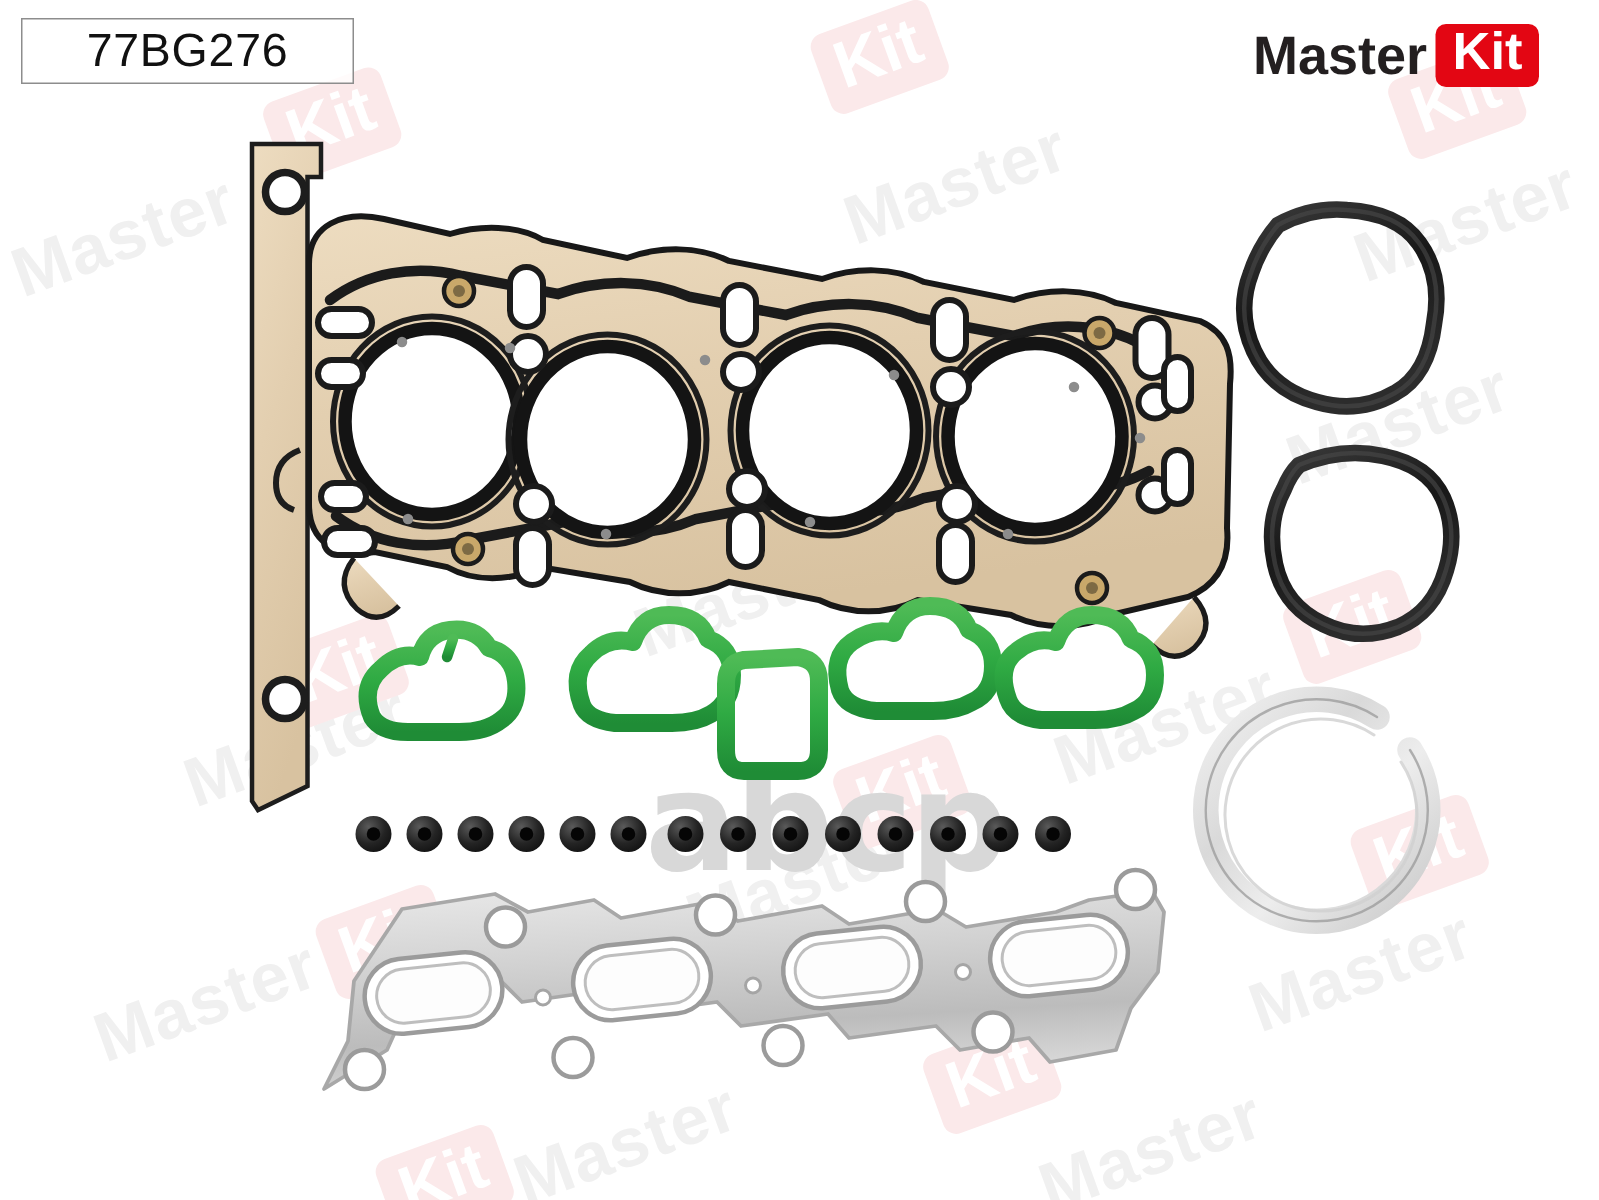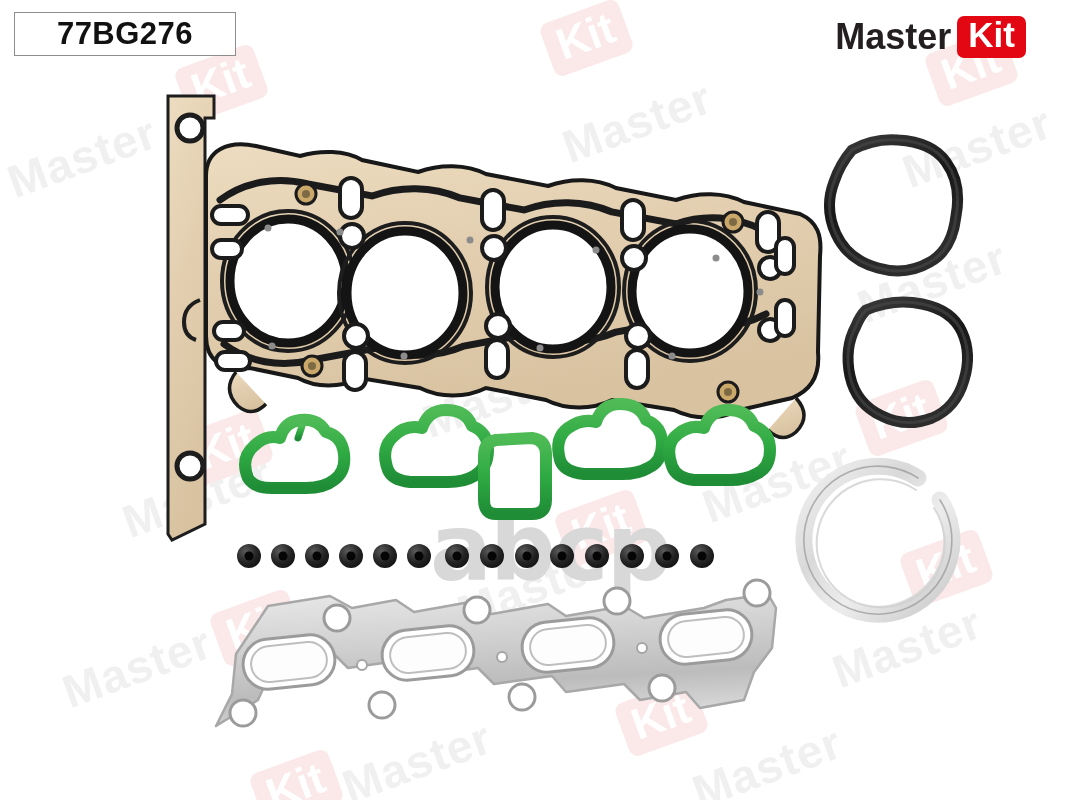--- a/index.html
+++ b/index.html
@@ -27,21 +27,21 @@
     font-family:"DejaVu Sans",sans-serif;
   }
 
   
   #sku-box{
     position:absolute;left:14px;top:12px;width:220px;height:42px;
     border:1px solid #8d8d8d;background:rgba(255,255,255,0.82);
     display:flex;align-items:center;justify-content:center;z-index:40;
   }
   #sku-box .sku{
-    font-size:31px;font-weight:700;color:#111;letter-spacing:.5px;
+    font-size:31px;font-weight:400;color:#111;letter-spacing:.5px;
     font-family:"Liberation Sans",sans-serif;
     text-align:center;
   }
 
   
   #logo{
     position:absolute;right:40px;top:14px;height:46px;z-index:40;
     display:flex;align-items:center;gap:6px;
   }
   #logo .master{

